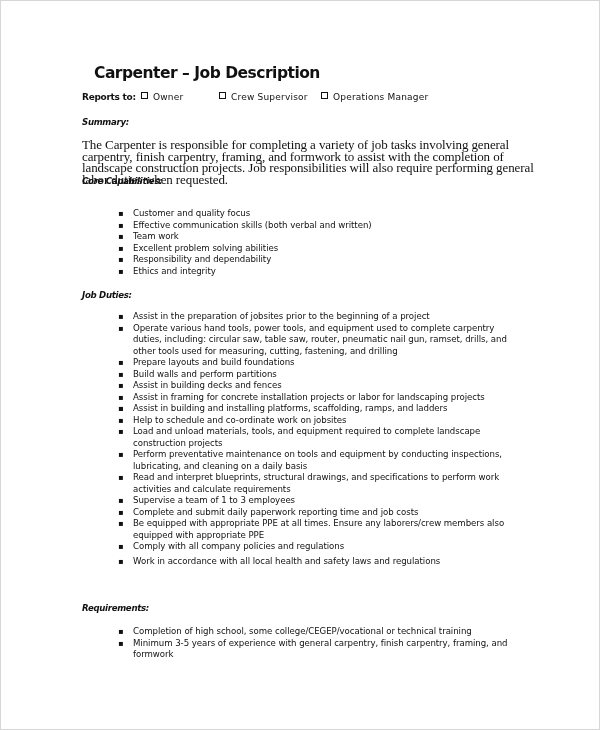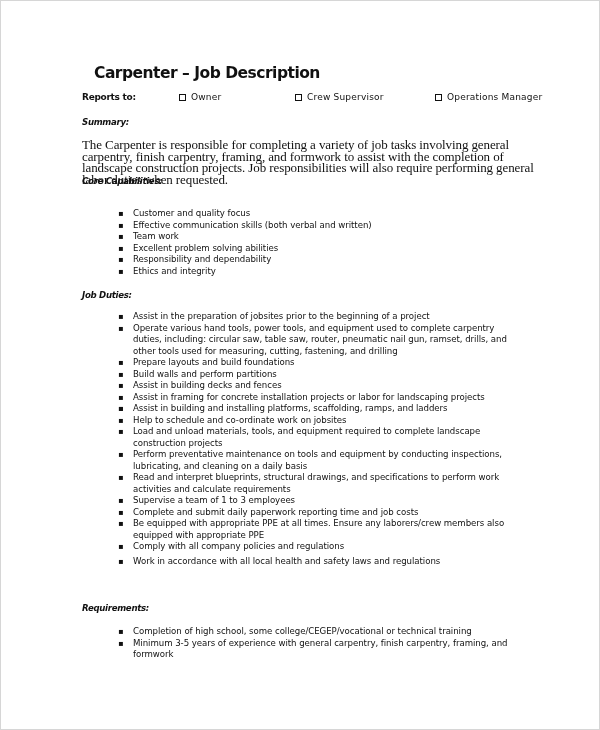--- a/index.html
+++ b/index.html
@@ -12,24 +12,24 @@
       font-family: "DejaVu Sans", sans-serif;
       color: #111;
     }
     .title {
       position: absolute; left: 93px; top: 63px;
       font-size: 15.5px; font-weight: bold; letter-spacing: -0.5px;
       margin: 0;
     }
     .reports {
       position: absolute; left: 81px; top: 91px;
-      font-size: 9px; display: flex; align-items: center; white-space: nowrap; gap: 38px;
+      font-size: 9px; display: flex; align-items: center; white-space: nowrap;
     }
     .reports .lbl { font-weight: bold; letter-spacing: -0.3px; width: 59px; }
-    .opt { display: flex; align-items: center; letter-spacing: 0.2px; }
+    .opt { display: flex; letter-spacing: 0.2px; }
     .box {
       display: inline-block; width: 5px; height: 5px;
       border: 1.5px solid #111; margin-right: 5px;
     }
     .heading {
       position: absolute; left: 81px;
       font-size: 8.6px; font-weight: bold; letter-spacing: -0.3px; margin: 0; font-style: italic;
     }
     .para {
       position: absolute; left: 81px; top: 138px; width: 460px;

